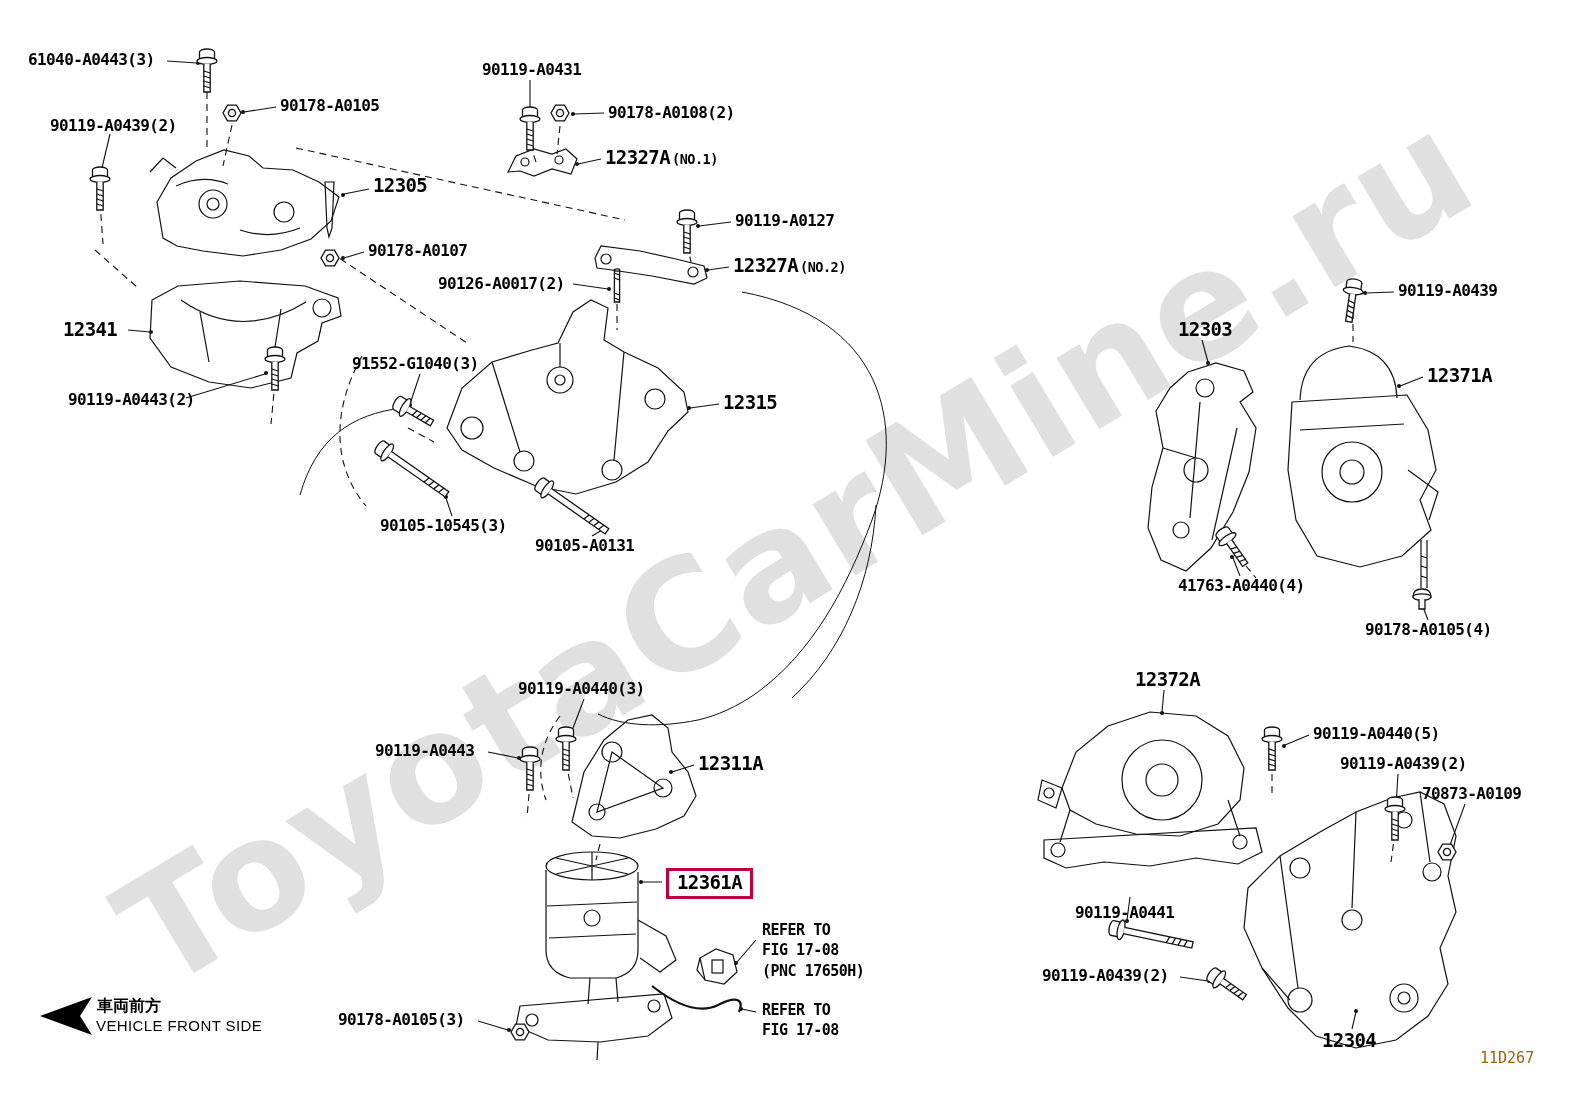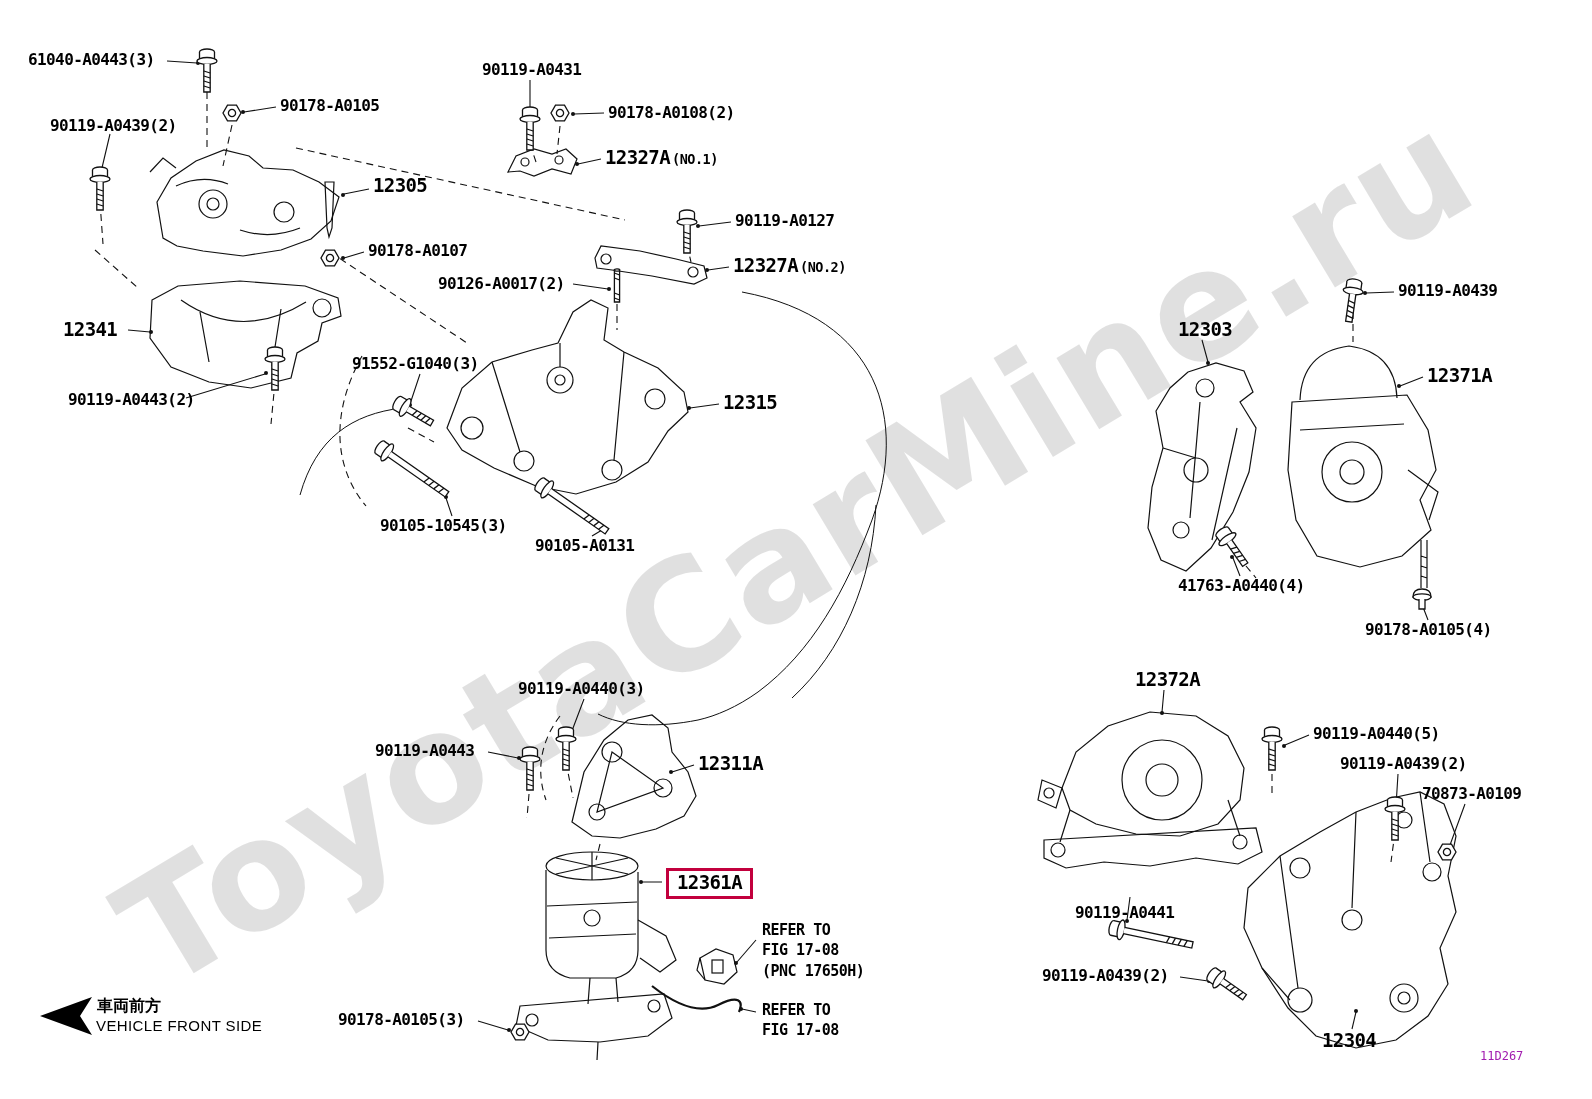--- a/index.html
+++ b/index.html
@@ -15,21 +15,21 @@
   .lbl{position:absolute;font-weight:bold;font-size:16px;letter-spacing:-0.6px;
        white-space:nowrap;line-height:1.05;cursor:pointer}
   .lbl.big{font-size:19px}
   .lbl .suffix{font-size:13.5px;letter-spacing:-0.5px;margin-left:2px}
   .lbl.hl{border:3px solid #14b8a6;padding:2px 8px 3px;background:rgba(255,255,255,0.7)}
   .note{position:absolute;font-weight:bold;font-size:15px;letter-spacing:-0.5px;line-height:1.35;white-space:nowrap}
   .footer-jp{position:absolute;left:97px;top:996px;font-size:16px;font-weight:bold;z-index:2;
              font-family:"DejaVu Sans","Liberation Sans",sans-serif}
   .footer-en{position:absolute;left:96px;top:1017px;font-size:15px;font-weight:normal;z-index:2;
              font-family:"Liberation Sans","DejaVu Sans",sans-serif;letter-spacing:0.4px}
-  .diagram-code{position:absolute;left:1480px;top:1049px;font-size:12px;color:#a21caf;z-index:2}
+  .diagram-code{position:absolute;left:1480px;top:1049px;font-size:15px;color:#a16207;z-index:2}
 </style>
 </head>
 <body>
 
 <div class="canvas">
 
   <div class="watermark">ToyotaCarMine.ru</div>
 
   <svg class="art" width="1592" height="1099" viewBox="0 0 1592 1099">
     <defs>

